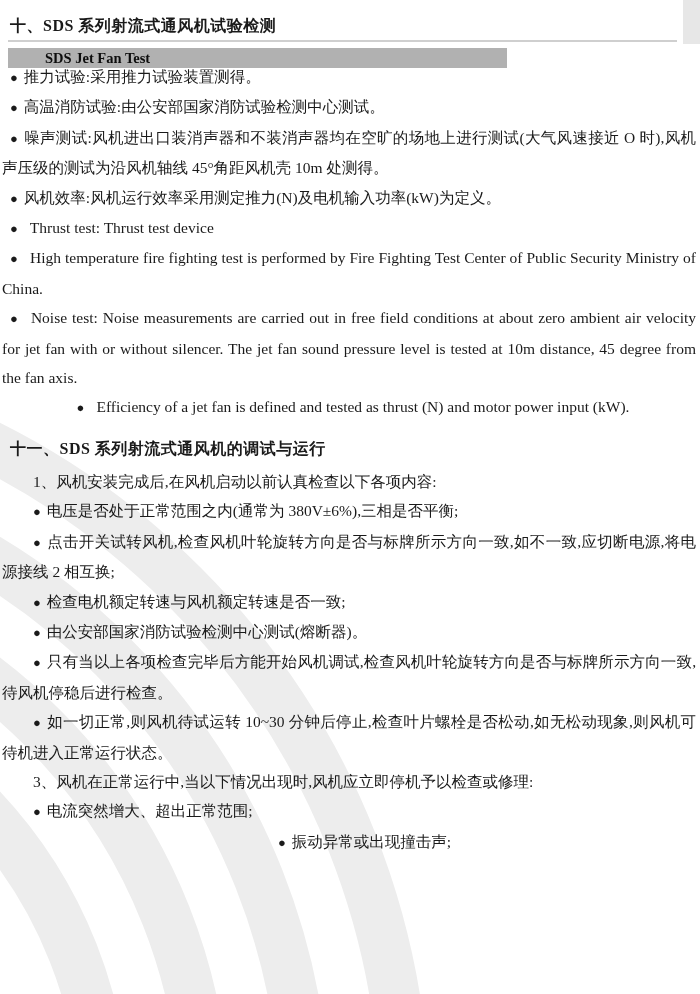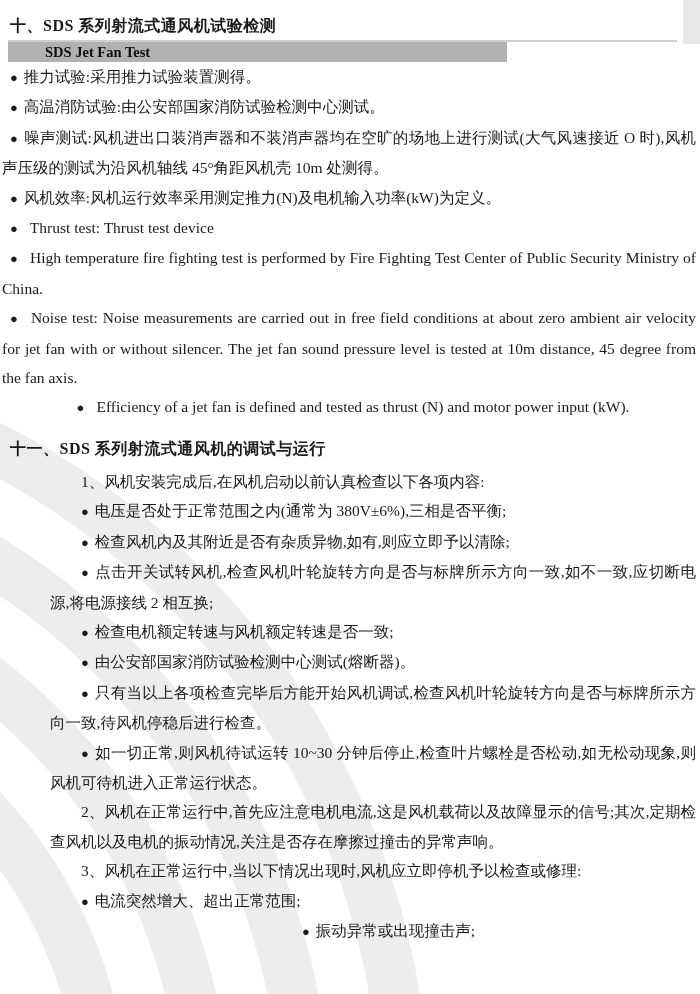--- a/index.html
+++ b/index.html
@@ -10,32 +10,32 @@
   .watermark{position:absolute;left:0;top:0;z-index:0;}
   .corner-shade{position:absolute;right:0;top:0;width:17px;height:44px;background:#e7e7e7;z-index:0;}
   .content{position:relative;z-index:1;}
   h1{
     margin:14px 0 0 10px;font-size:16px;line-height:24px;font-weight:bold;
     letter-spacing:0.5px;
   }
   .banner-row{position:relative;margin-top:2px;height:22px;}
   .banner-rule{position:absolute;left:8px;top:0;width:669px;height:2px;background:#cfcfcf;}
   .banner-bar{
-    position:absolute;left:8px;top:2px;width:499px;height:20px;background:#b1b1b1;
+    position:absolute;left:8px;top:8px;width:499px;height:20px;background:#b1b1b1;
   }
   .banner-label{
     display:block;padding-left:37px;font-size:14.5px;line-height:20px;font-weight:bold;color:#0d0d0d;
   }
   .body-block{margin:0 4px 0 2px;}
   .body1{margin-top:0;}
   .body2{margin-top:6px;}
   p{margin:0;line-height:29.4px;text-align:justify;}
   .cn{font-size:15.5px;text-indent:8px;}
   .en{font-size:15.5px;text-indent:8px;}
-  .body2 .cn{text-indent:31px;margin-left:48px;}
+  .body2 .cn{text-indent:31px;}
   .dot{margin-right:6px;font-size:13px;}
   .en .dot{margin-right:12px;}
   p:last-child{text-align:center;}
 </style>
 </head>
 <body>
 
 <svg class="watermark" width="700" height="994" viewBox="0 0 700 994" aria-hidden="true">
   <g fill="none" stroke="#ededed" stroke-width="50">
     <circle cx="-350" cy="1120" r="455"></circle>
@@ -68,27 +68,25 @@
       <p class="en"><span class="dot">●</span><span>Efficiency of a jet fan is defined and tested as thrust (N) and motor power input (kW).</span></p>
     </div>
   </section>
 
   <section>
     <h1>十一、SDS 系列射流式通风机的调试与运行</h1>
 
     <div class="body-block body2">
       <p class="cn"><span>1、风机安装完成后,在风机启动以前认真检查以下各项内容:</span></p>
       <p class="cn"><span class="dot">●</span><span>电压是否处于正常范围之内(通常为 380V±6%),三相是否平衡;</span></p>
-      <p class="cn"><span class="dot">●</span><span>检查风机内及其附近是否有杂质异物,如有,则应立即予以清除;</span></p>
       <p class="cn"><span class="dot">●</span><span>点击开关试转风机,检查风机叶轮旋转方向是否与标牌所示方向一致,如不一致,应切断电源,将电源接线 2 相互换;</span></p>
       <p class="cn"><span class="dot">●</span><span>检查电机额定转速与风机额定转速是否一致;</span></p>
       <p class="cn"><span class="dot">●</span><span>由公安部国家消防试验检测中心测试(熔断器)。</span></p>
       <p class="cn"><span class="dot">●</span><span>只有当以上各项检查完毕后方能开始风机调试,检查风机叶轮旋转方向是否与标牌所示方向一致,待风机停稳后进行检查。</span></p>
       <p class="cn"><span class="dot">●</span><span>如一切正常,则风机待试运转 10~30 分钟后停止,检查叶片螺栓是否松动,如无松动现象,则风机可待机进入正常运行状态。</span></p>
-      <p class="cn"><span>2、风机在正常运行中,首先应注意电机电流,这是风机载荷以及故障显示的信号;其次,定期检查风机以及电机的振动情况,关注是否存在摩擦过撞击的异常声响。</span></p>
       <p class="cn"><span>3、风机在正常运行中,当以下情况出现时,风机应立即停机予以检查或修理:</span></p>
       <p class="cn"><span class="dot">●</span><span>电流突然增大、超出正常范围;</span></p>
       <p class="cn"><span class="dot">●</span><span>振动异常或出现撞击声;</span></p>
 
     </div>
   </section>
 
 </div>
 
 </body></html>

